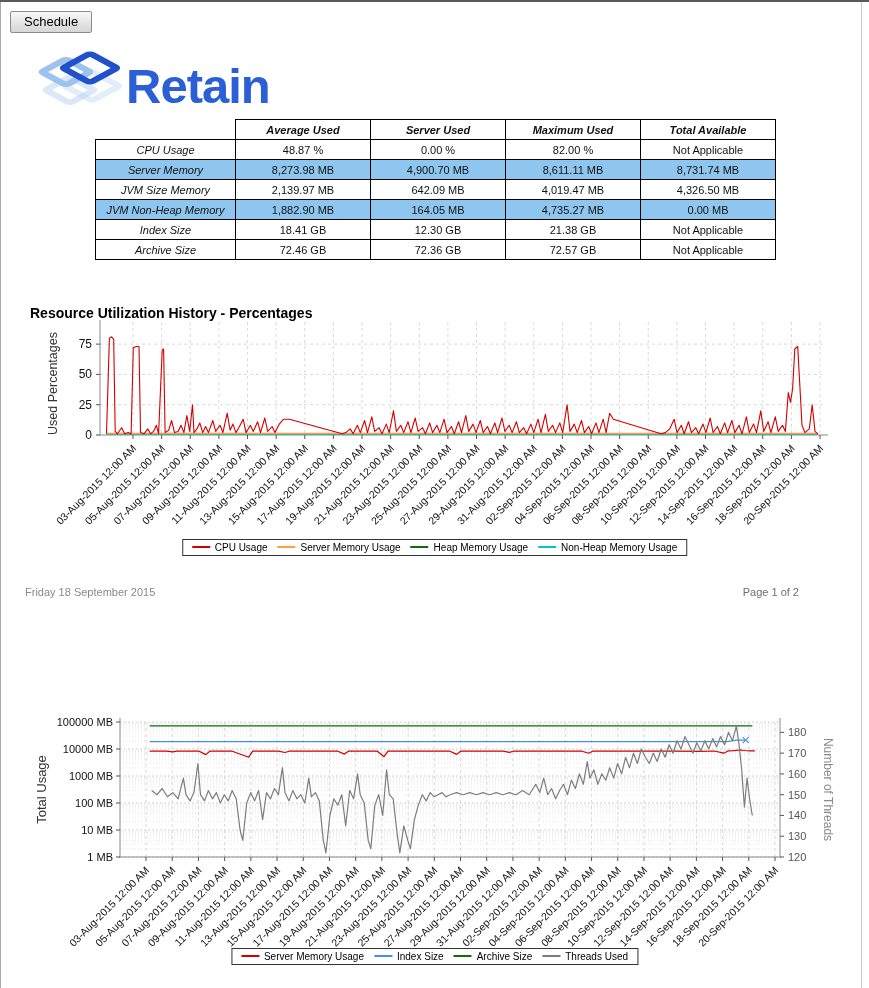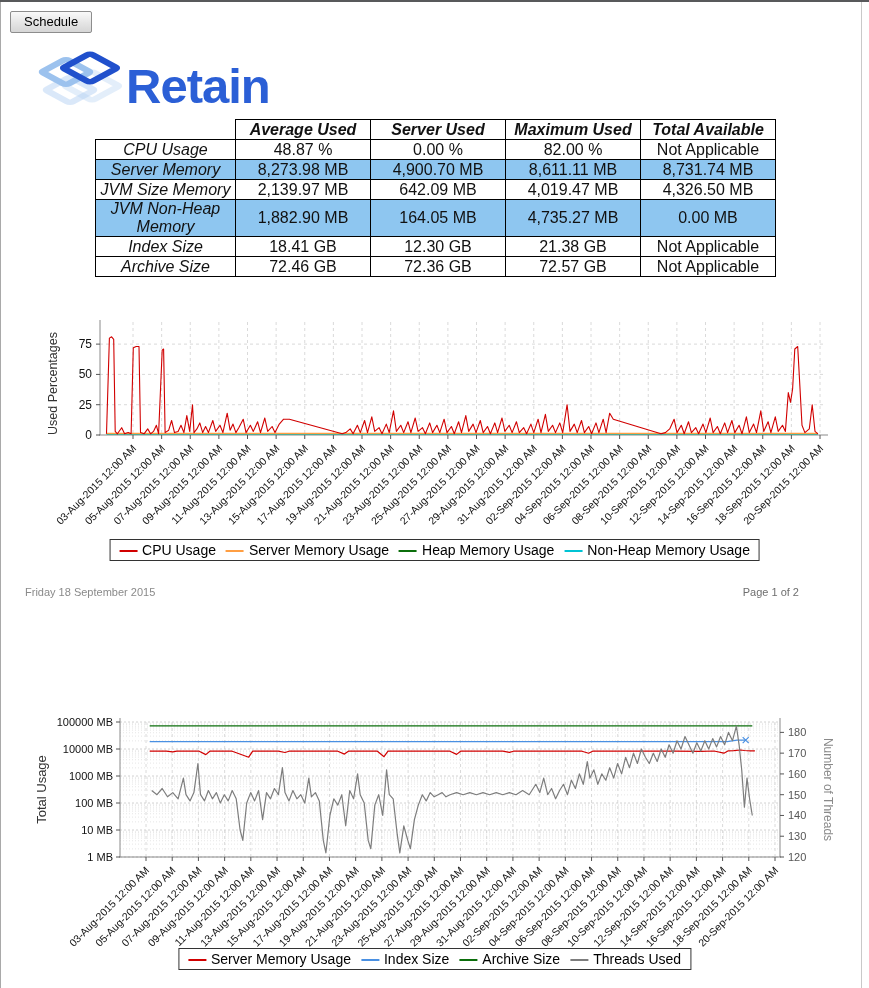--- a/index.html
+++ b/index.html
@@ -11,33 +11,33 @@
   #page .left-edge{position:absolute;left:0;top:0;width:1px;height:988px;background:#a9a9a9;}
   #page .right-edge{position:absolute;left:861px;top:0;width:1px;height:988px;background:#c9c9c9;}
   .btn{
     position:absolute;left:10px;top:9px;padding:2px 13px 3px 13px;
     font-size:13px;color:#000;background:linear-gradient(#f9f9f9,#e3e3e3 60%,#d6d6d6);
     border:1px solid #8d8d8d;border-radius:2px;cursor:pointer;
   }
   .logo{position:absolute;left:26px;top:40px;width:250px;height:70px;}
   table.summary{
     position:absolute;left:95px;top:117px;border-collapse:collapse;table-layout:fixed;
-    font-size:16px;
+    font-size:11px;
   }
   table.summary th,table.summary td{
     border:1px solid #000;height:19px;text-align:center;vertical-align:middle;padding:0 4px;
   }
   table.summary th{font-style:italic;font-weight:bold;}
   table.summary th.blank{border:none;background:transparent;}
   table.summary td.lbl{font-style:italic;}
   table.summary tr.hl td{background:#8ec6f0;}
   .chart-title{position:absolute;left:30px;font-size:14px;font-weight:bold;color:#000;}
   .legend{
     position:absolute;left:50%;transform:translateX(-50%);
-    border:1px solid #333;background:#fff;padding:2px 9px;font-size:14px;
+    border:1px solid #333;background:#fff;padding:2px 9px;font-size:10px;
     white-space:nowrap;color:#000;
   }
   .legend .item{margin-right:10px;}
   .legend .item:last-child{margin-right:0;}
   .legend .sw{display:inline-block;width:18px;height:2px;margin-right:5px;vertical-align:3px;}
   .footer-date{position:absolute;left:25px;top:584px;font-size:11px;color:#8a8a8a;}
   .footer-page{position:absolute;right:70px;top:584px;font-size:11px;color:#6e6e6e;}
   svg.chart{position:absolute;left:0;}
   #svg1{top:300px;}
   #svg2{top:712px;}
@@ -125,20 +125,21 @@
         <tr>
           <td class="lbl">Archive Size</td>
           <td>72.46 GB</td>
           <td>72.36 GB</td>
           <td>72.57 GB</td>
           <td>Not Applicable</td>
         </tr>
       </tbody>
   </table>
 
+  <div class="chart-title" style="top:303px">Resource Utilization History - Percentages</div>
   <svg id="svg1" class="chart" width="869" height="238">
       <g>
         <line x1="133" y1="20" x2="133" y2="133" stroke="#d0d0d0" stroke-dasharray="3,3" stroke-width="0.8"></line>
         <line x1="161.625" y1="20" x2="161.625" y2="133" stroke="#d0d0d0" stroke-dasharray="3,3" stroke-width="0.8"></line>
         <line x1="190.25" y1="20" x2="190.25" y2="133" stroke="#d0d0d0" stroke-dasharray="3,3" stroke-width="0.8"></line>
         <line x1="218.875" y1="20" x2="218.875" y2="133" stroke="#d0d0d0" stroke-dasharray="3,3" stroke-width="0.8"></line>
         <line x1="247.5" y1="20" x2="247.5" y2="133" stroke="#d0d0d0" stroke-dasharray="3,3" stroke-width="0.8"></line>
         <line x1="276.125" y1="20" x2="276.125" y2="133" stroke="#d0d0d0" stroke-dasharray="3,3" stroke-width="0.8"></line>
         <line x1="304.75" y1="20" x2="304.75" y2="133" stroke="#d0d0d0" stroke-dasharray="3,3" stroke-width="0.8"></line>
         <line x1="333.375" y1="20" x2="333.375" y2="133" stroke="#d0d0d0" stroke-dasharray="3,3" stroke-width="0.8"></line>

